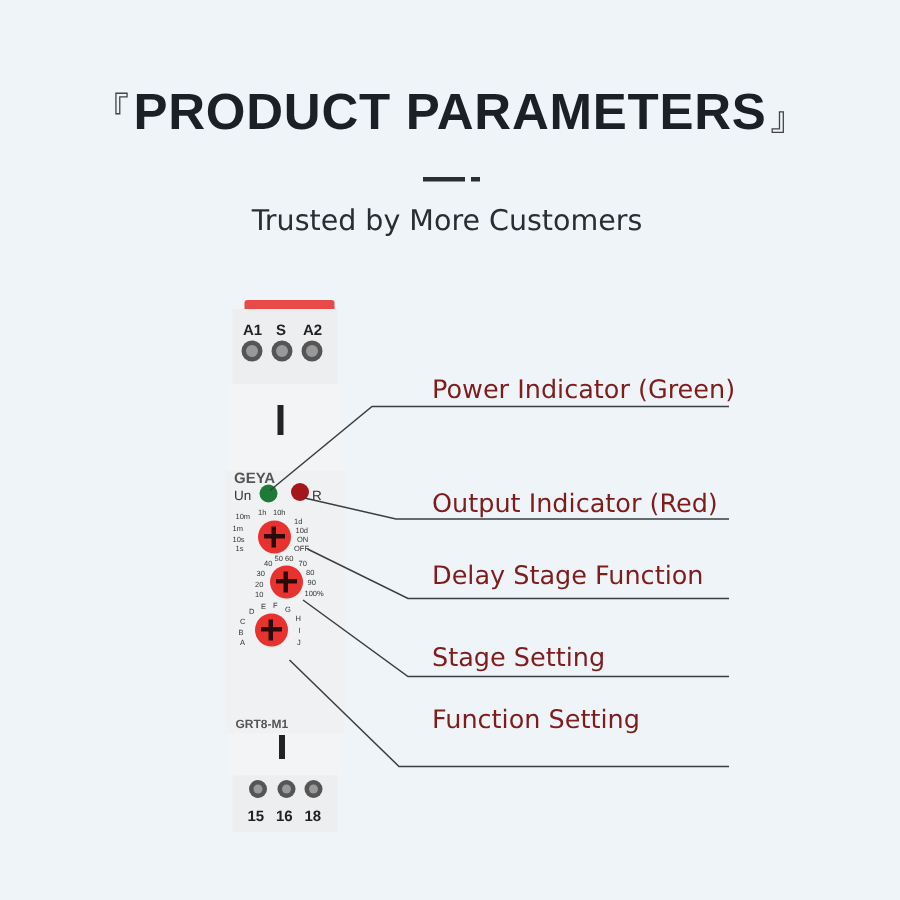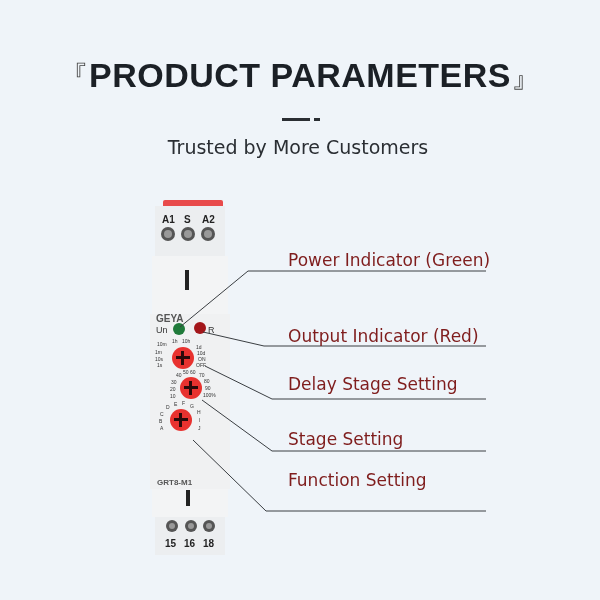--- a/index.html
+++ b/index.html
@@ -119,15 +119,15 @@
     <polyline points="180,327 248,271 486,271"></polyline>
     <polyline points="203,332 264,346 486,346"></polyline>
     <polyline points="205,366 272,399 486,399"></polyline>
     <polyline points="202,400 272,451 486,451"></polyline>
     <polyline points="193,440 266,511 486,511"></polyline>
   </g>
 </svg>
 
 <div class="callout-label" style="top:250px;">Power Indicator (Green)</div>
 <div class="callout-label" style="top:306px;margin-top:20px;">Output Indicator (Red)</div>
-<div class="callout-label" style="top:374px;">Delay Stage Setting</div>
+<div class="callout-label" style="top:374px;">Delay Stage Function</div>
 <div class="callout-label" style="top:429px;">Stage Setting</div>
 <div class="callout-label" style="top:470px;">Function Setting</div>
 
 </body></html>

